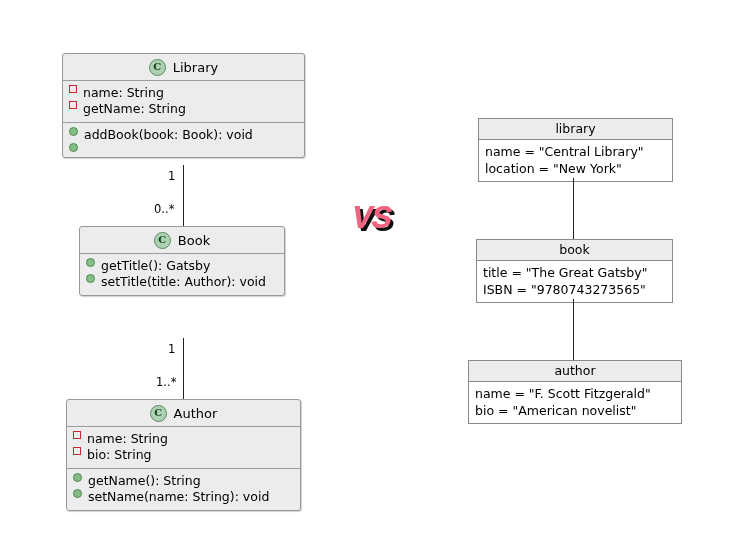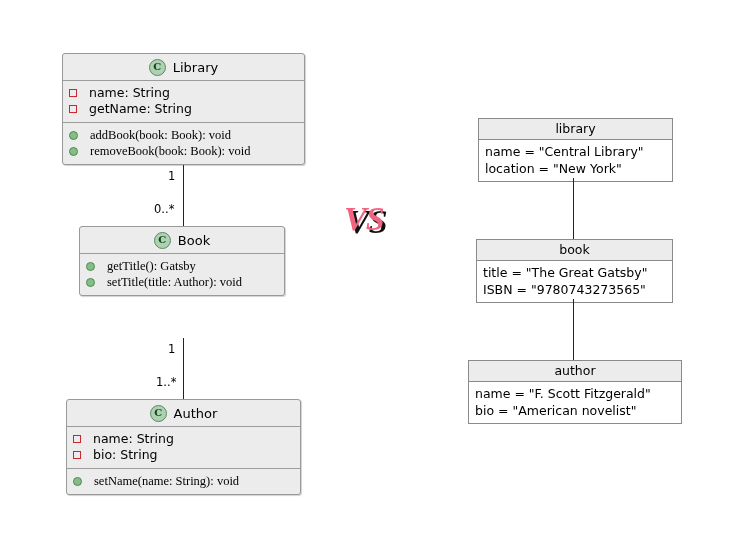--- a/index.html
+++ b/index.html
@@ -53,25 +53,25 @@
     font-family: "DejaVu Serif", serif;
     color: #13431b;
     line-height: 1;
   }
   .cls-name { font-size: 13px; color: #000; }
 
   .cls-section {
     padding: 4px 6px 5px 6px;
     border-bottom: 1px solid #9c9c9c;
   }
-  .cls-section.last { border-bottom: none; font-family: Liberation Serif, serif; }
+  .cls-section.last { border-bottom: none; }
   .member {
     display: flex;
-    align-items: center;
-    gap: 12px;
+    align-items: flex-start;
+    gap: 6px;
     font-size: 12.5px;
     line-height: 16px;
     white-space: nowrap;
   }
   .m-attr-icon {
     width: 6px;
     height: 6px;
     border: 1px solid #C82930;
     background: transparent;
     flex: none;
@@ -121,23 +121,23 @@
     position: absolute;
     font-size: 11.5px;
     line-height: 12px;
     color: #000;
     white-space: nowrap;
   }
 
   
   #vs-badge {
     position: absolute;
-    left: 344px;
+    left: 352px;
     top: 200px;
-    font-family: Liberation Serif, serif;
+    font-family: Liberation Mono, monospace;
     font-size: 34px;
     font-weight: bold;
     font-style: italic;
     letter-spacing: -1px;
     color: #F2637F;
     text-shadow: 3px 3px 0 #101010;
     user-select: none;
   }
 </style>
 </head>
@@ -160,21 +160,20 @@
         <span>getName: String</span>
       </div>
     </div>
     <div class="cls-section last">
       <div class="member">
         <span class="m-meth-icon"></span>
         <span>addBook(book: Book): void</span>
       </div>
       <div class="member">
         <span class="m-meth-icon"></span>
-        <span>removeBook(book: Book): void</span>
       </div>
     </div>
   </div>
 
   <div class="edge v" style="left:183px; top:165px; height:62px;"></div>
   <div class="mult" style="left:168px; top:170px;">1</div>
   <div class="mult" style="left:154px; top:203px;">0..*</div>
 
   <div class="uml-class" id="class-book" style="left:79px; top:226px; width:206px;">
     <div class="cls-header">
@@ -206,20 +205,24 @@
       <div class="member">
         <span class="m-attr-icon"></span>
         <span>name: String</span>
       </div>
       <div class="member">
         <span class="m-attr-icon"></span>
         <span>bio: String</span>
       </div>
     </div>
     <div class="cls-section last">
+      <div class="member">
+        <span class="m-meth-icon"></span>
+        <span>getName(): String</span>
+      </div>
       <div class="member">
         <span class="m-meth-icon"></span>
         <span>setName(name: String): void</span>
       </div>
     </div>
   </div>
 
   <div id="vs-badge">VS</div>
 
   <div class="uml-object" id="obj-library" style="left:478px; top:118px; width:195px;">

